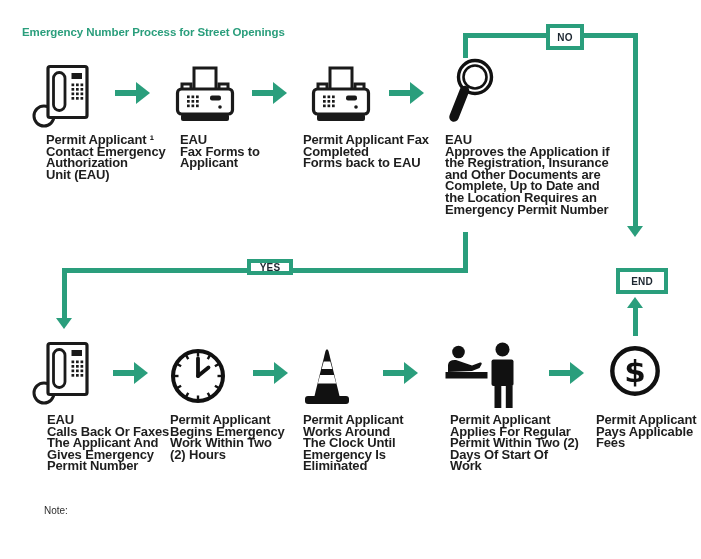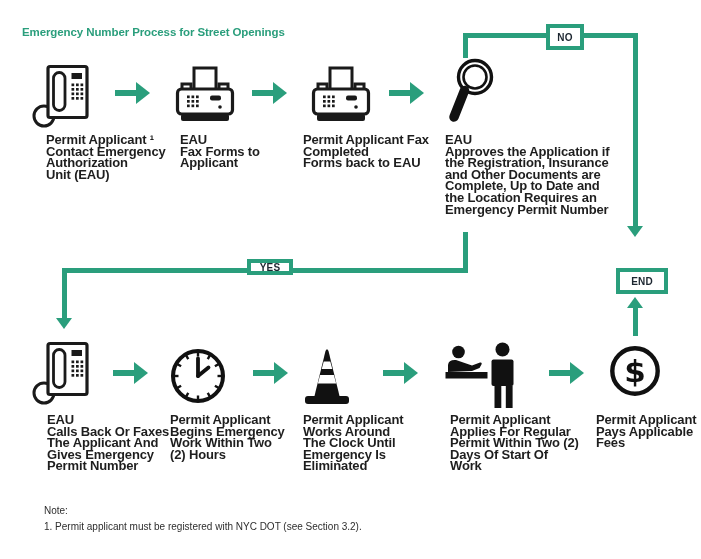--- a/index.html
+++ b/index.html
@@ -256,16 +256,15 @@
 Applies For Regular
 Permit Within Two (2)
 Days Of Start Of
 Work</div>
   <div class="label" style="left:596px;top:414px">Permit Applicant
 Pays Applicable
 Fees</div>
 
   <div class="note">
     <div>Note:</div>
-    <div>1. Permit applicant must be registered with NYC DOT (see Section 3.2).</div>
   </div>
 
 </div>
 
 </body></html>

